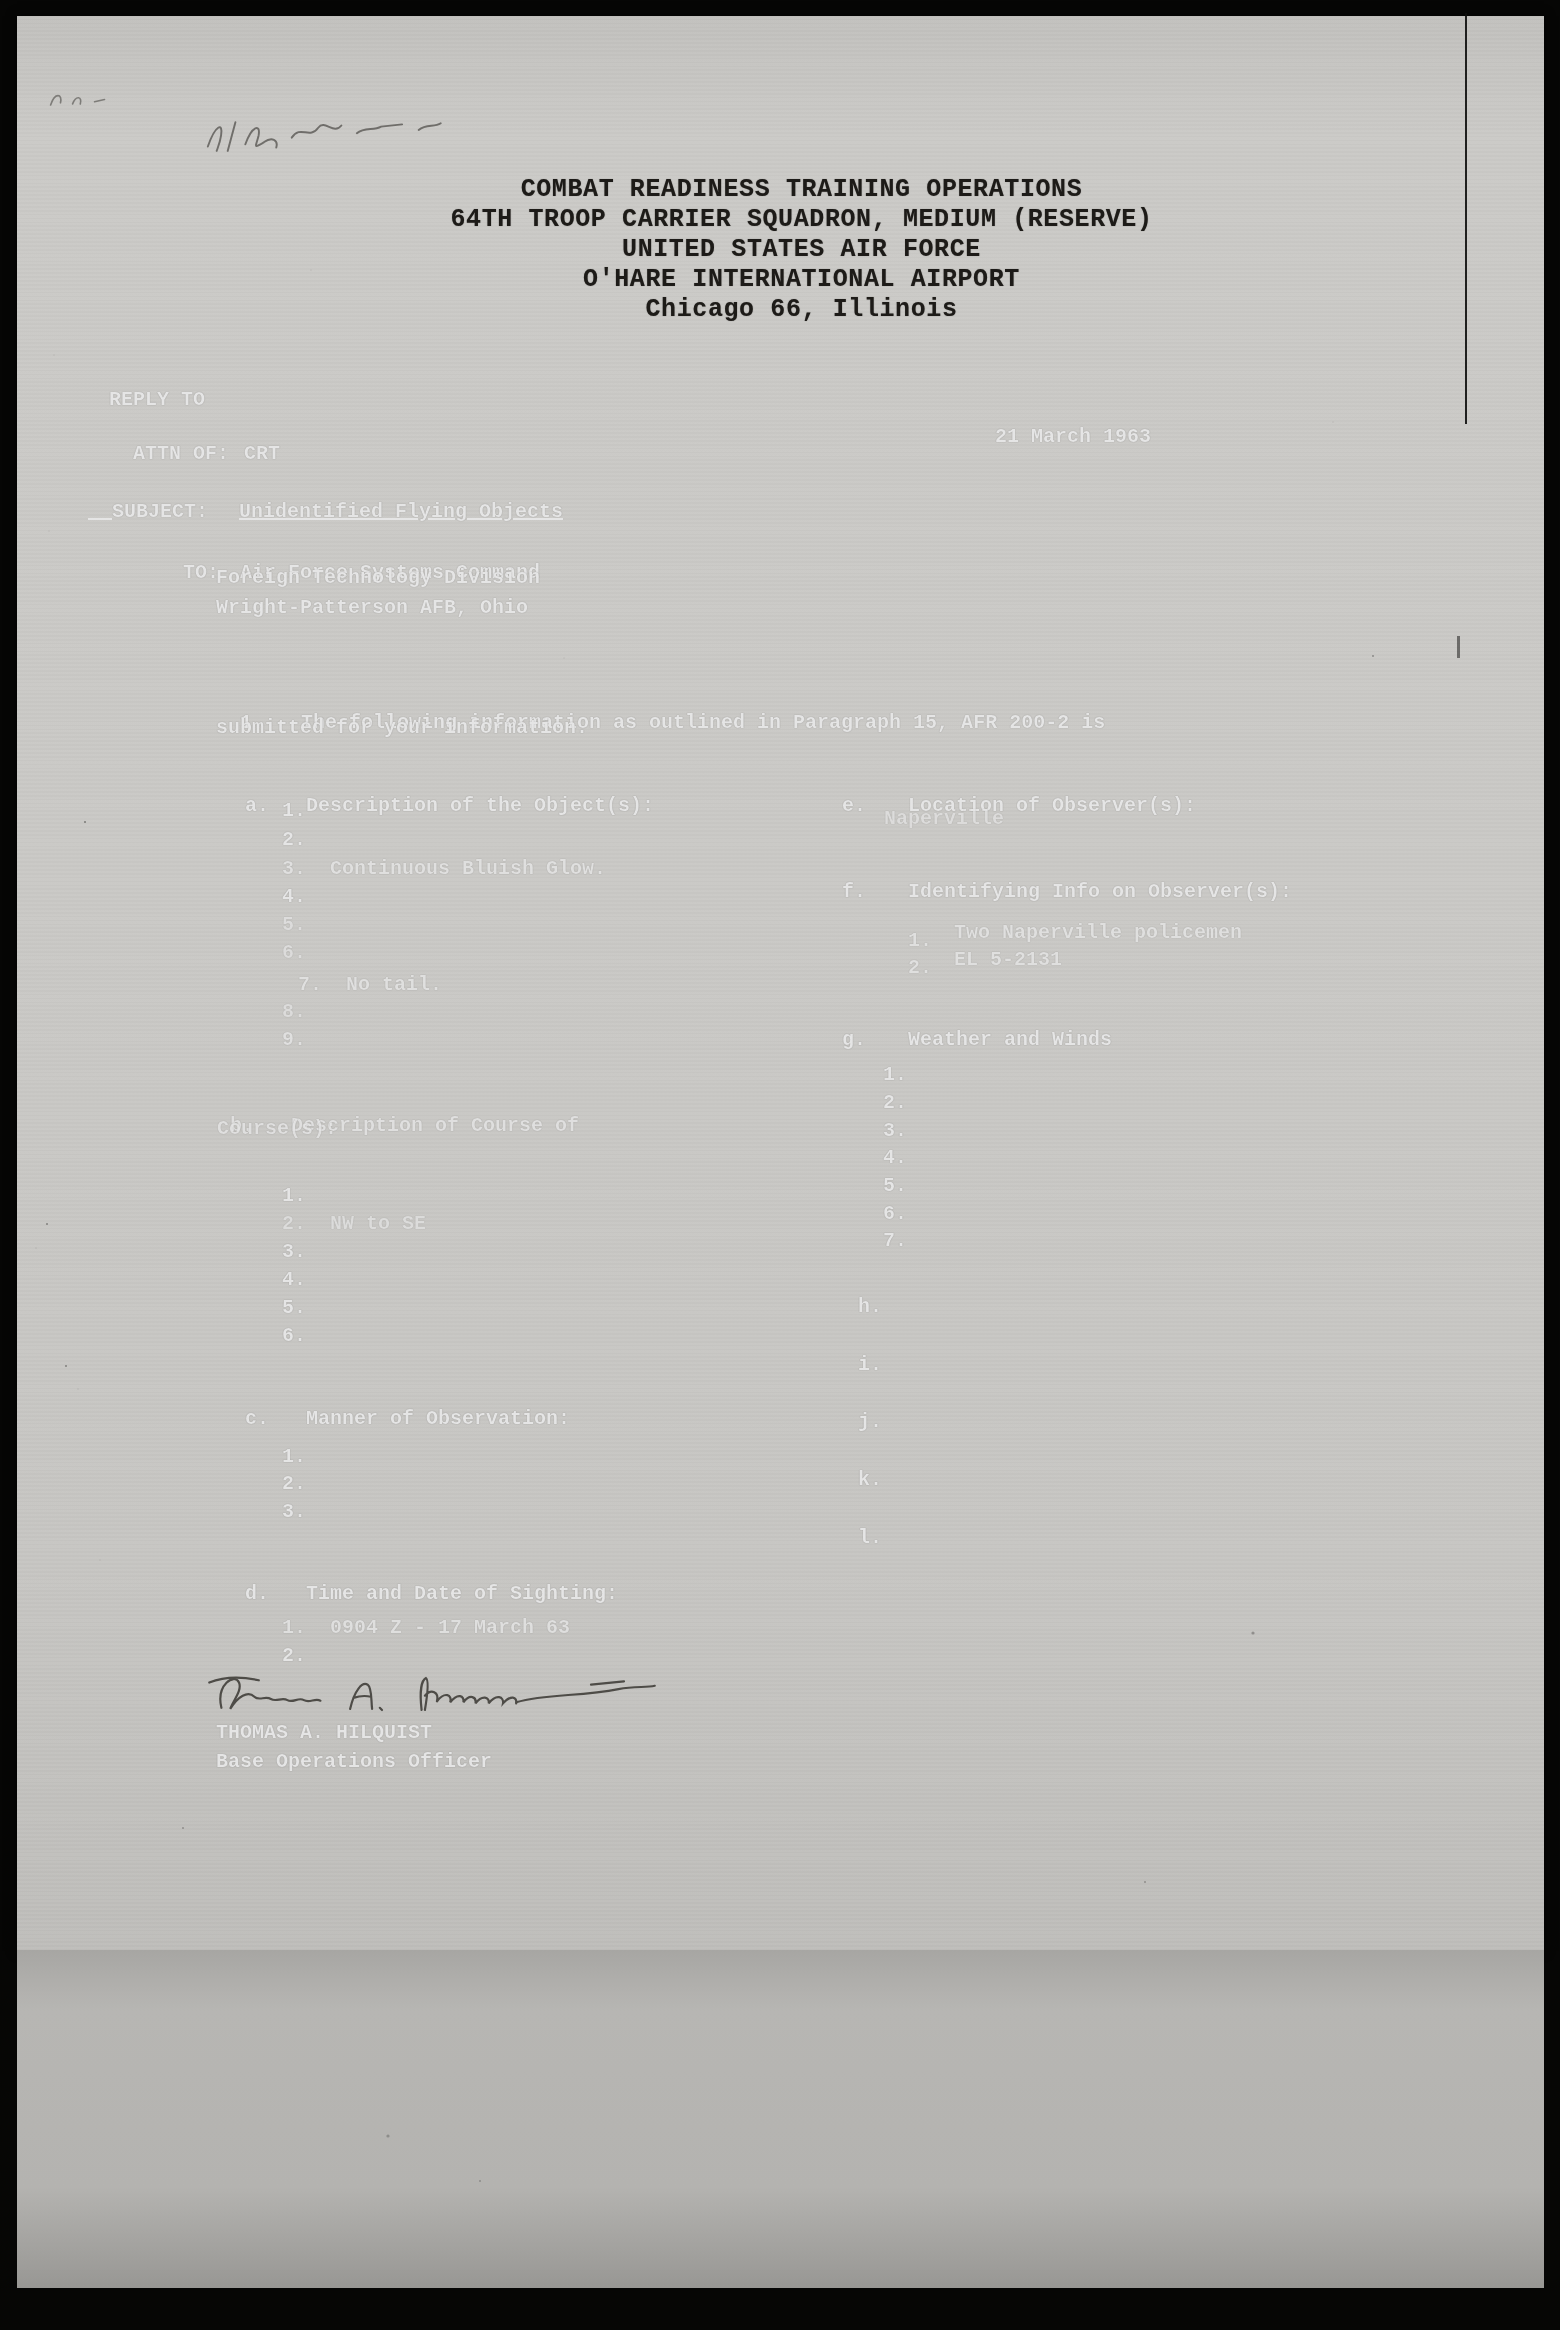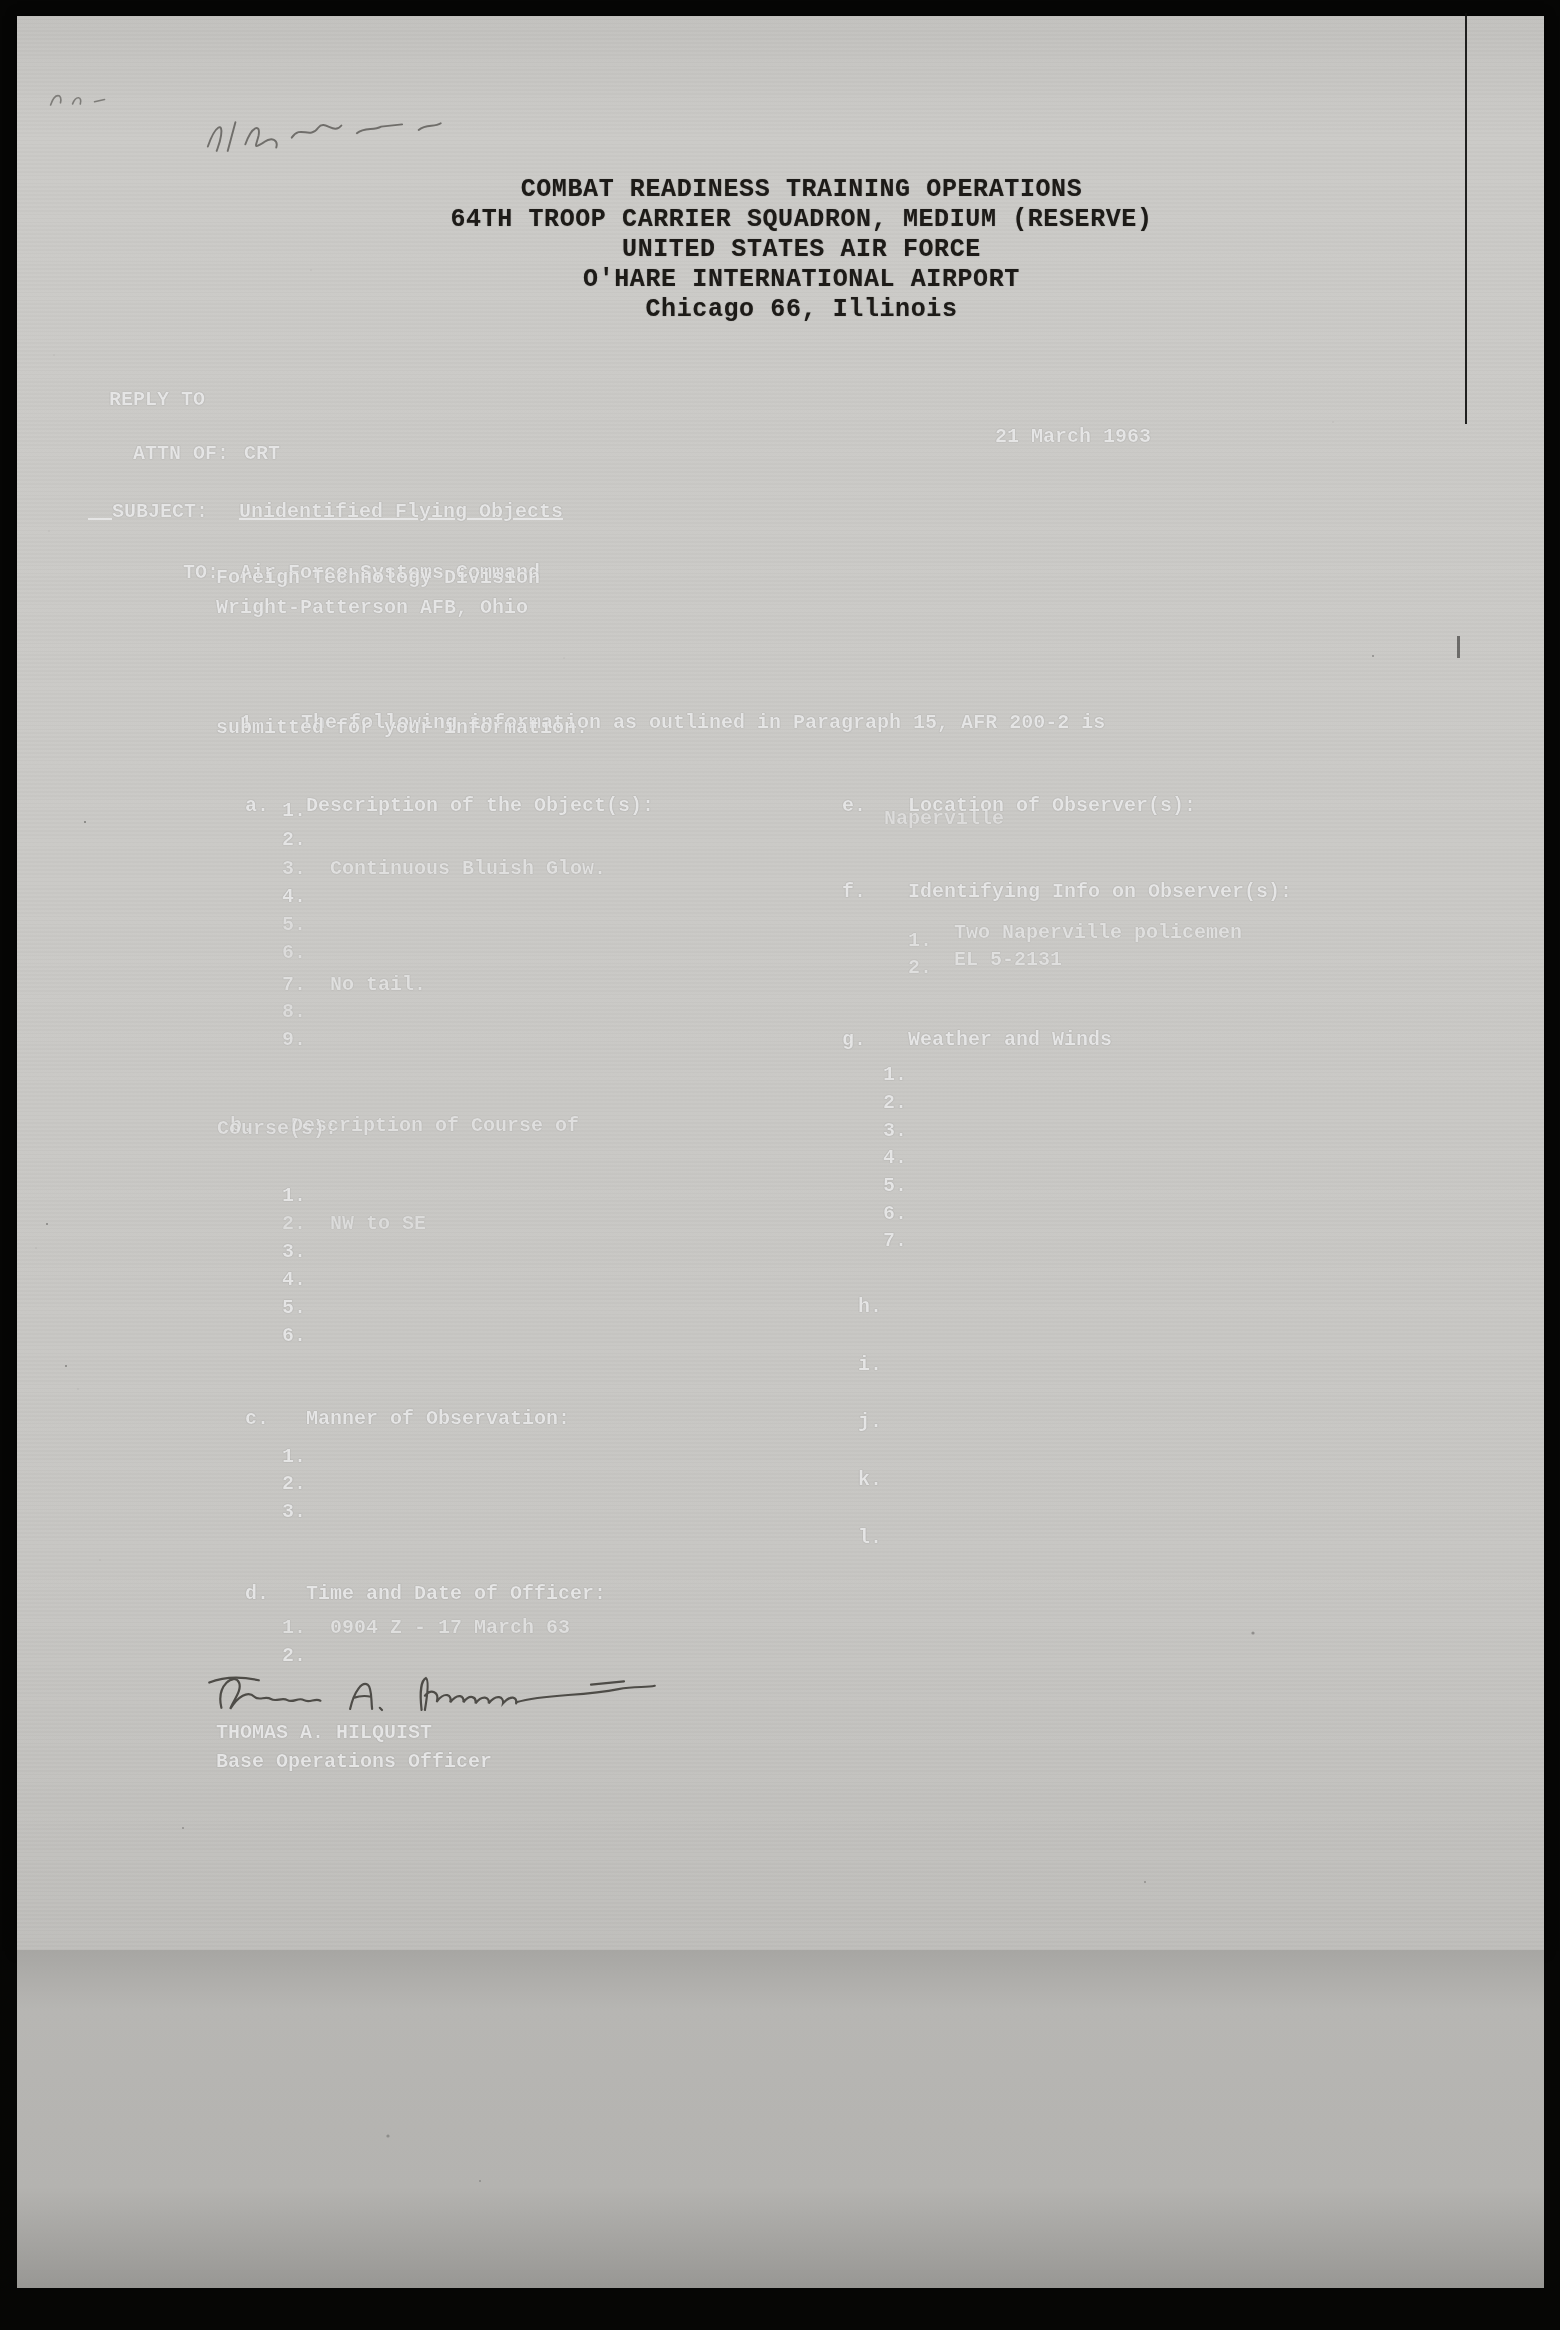--- a/index.html
+++ b/index.html
@@ -117,21 +117,21 @@
 
 <div class="line" style="left:221px;top:768px;">
   <span class="lbl" style="width:61px;">a.</span><span>Description of the Object(s):</span>
 </div>
 <div class="line" style="left:282px;top:798px;">1.</div>
 <div class="line" style="left:282px;top:827px;">2.</div>
 <div class="line soft" style="left:282px;top:856px;">3.  Continuous Bluish Glow.</div>
 <div class="line" style="left:282px;top:884px;">4.</div>
 <div class="line softer" style="left:282px;top:912px;">5.</div>
 <div class="line softer" style="left:282px;top:940px;">6.</div>
-<div class="line soft" style="left:282px;top:972px;text-align:right;">7.  No tail.</div>
+<div class="line soft" style="left:298px;top:972px;text-align:right;">7.  No tail.</div>
 <div class="line softer" style="left:282px;top:999px;">8.</div>
 <div class="line soft" style="left:282px;top:1027px;">9.</div>
 
 <div class="line soft" style="left:206px;top:1088px;">
   <span class="lbl" style="width:61px;">b.</span><span>Description of Course of</span>
 </div>
 <div class="line soft" style="left:217px;top:1116px;">Course(s):</div>
 <div class="line" style="left:282px;top:1183px;">1.</div>
 <div class="line softer" style="left:282px;top:1211px;">2.  NW to SE</div>
 <div class="line" style="left:282px;top:1239px;">3.</div>
@@ -140,21 +140,21 @@
 <div class="line" style="left:282px;top:1323px;">6.</div>
 
 <div class="line" style="left:221px;top:1381px;">
   <span class="lbl" style="width:61px;">c.</span><span>Manner of Observation:</span>
 </div>
 <div class="line" style="left:282px;top:1444px;">1.</div>
 <div class="line" style="left:282px;top:1471px;">2.</div>
 <div class="line" style="left:282px;top:1499px;">3.</div>
 
 <div class="line" style="left:221px;top:1556px;">
-  <span class="lbl" style="width:61px;">d.</span><span>Time and Date of Officer:</span>
+  <span class="lbl" style="width:61px;">d.</span><span>Time and Date of Sighting:</span>
 </div>
 <div class="line soft" style="left:282px;top:1615px;">1.  0904 Z - 17 March 63</div>
 <div class="line" style="left:282px;top:1643px;">2.</div>
 
 <div class="line" style="left:818px;top:768px;">
   <span class="lbl" style="width:66px;">e.</span><span>Location of Observer(s):</span>
 </div>
 <div class="line softer" style="left:884px;top:806px;">Naperville</div>
 
 <div class="line" style="left:818px;top:854px;">

